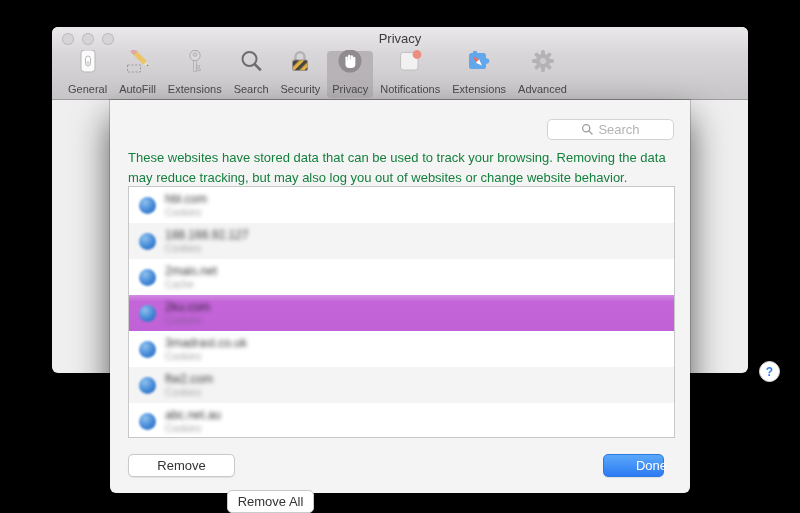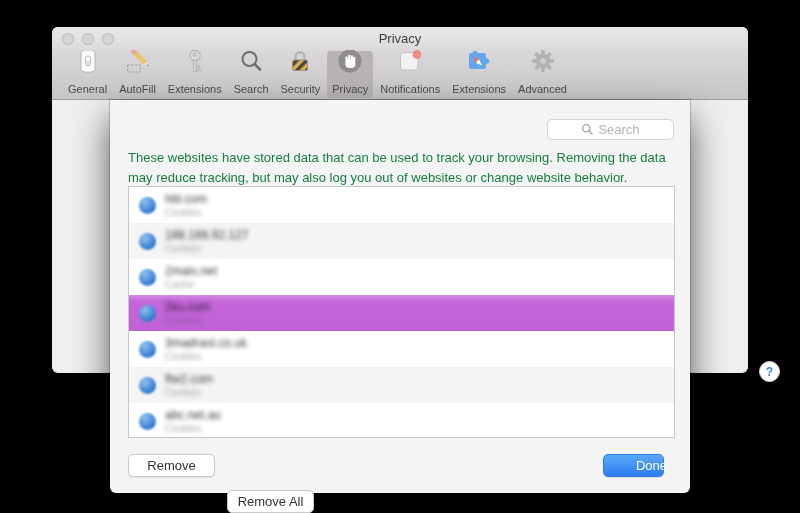--- a/index.html
+++ b/index.html
@@ -67,21 +67,21 @@
   .site-name{font-size:12px;line-height:13px;color:#3a3a3a;filter:blur(2px);}
   .site-detail{font-size:10px;line-height:11px;color:#a6a5a6;filter:blur(2px);}
   .site-row.selected .site-name{color:#33213a;}
   .site-row.selected .site-detail{color:#86599b;}
   .btn{
     position:absolute;top:354px;height:23px;box-sizing:border-box;border-radius:5px;
     border:1px solid #cbcacb;background:#fff;color:#333;font-size:13px;
     display:flex;align-items:center;justify-content:center;
     box-shadow:0 0.5px 1px rgba(0,0,0,.08);
   }
-  .btn-remove{left:18px;width:87px;}
+  .btn-remove{left:18px;width:107px;}
   .btn-remove-all{left:117px;width:87px;margin-top:36px;}
   .btn-done{
     left:493px;width:61px;color:#fff;border:1px solid #2e78e8;
     background:linear-gradient(#5aa8f8,#2d7bf4);
     padding-left:36px;
   }
   .help-btn{
     position:absolute;left:707px;top:334px;width:21px;height:21px;border-radius:50%;
     background:#fff;border:1px solid #d9d8d9;box-sizing:border-box;
     box-shadow:0 1px 1px rgba(0,0,0,.15);

